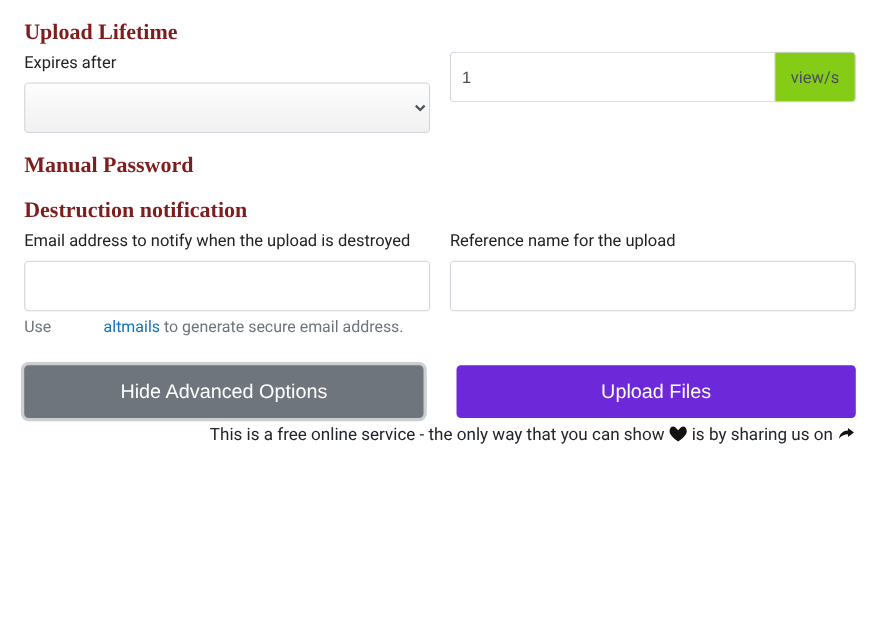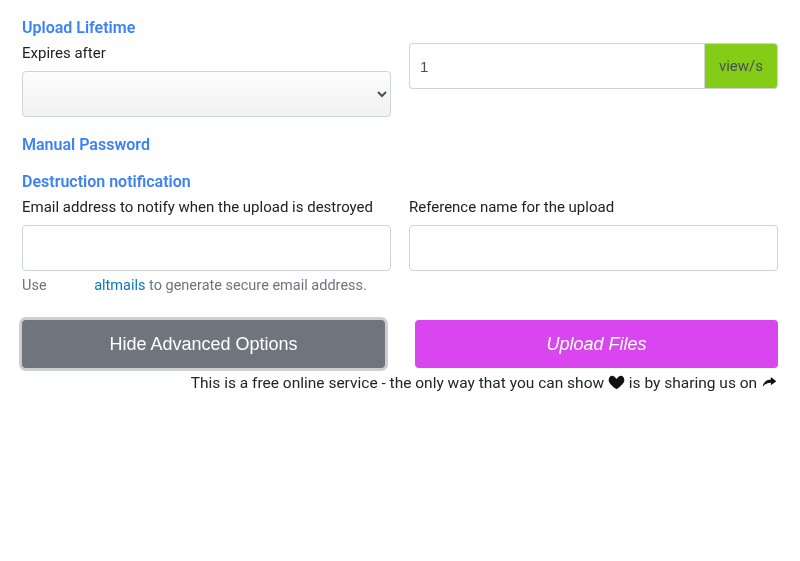--- a/index.html
+++ b/index.html
@@ -4,24 +4,25 @@
   <style>
     * { box-sizing: border-box; margin: 0; padding: 0; }
     body {
       font-family: -apple-system, BlinkMacSystemFont, "Segoe UI", Roboto, "Helvetica Neue", Arial, sans-serif;
       color: #212529;
       background: #fff;
       padding: 18px 22px 10px 22px;
       width: 800px;
     }
     h3.section-title {
-      font-size: 16px;
+      font-size: 20px;
       font-weight: 600;
-      color: #3b82f6;
+      color: #7f1d1d;
       margin-bottom: 6px;
+      font-family: Liberation Serif, serif;
     }
     .row {
       display: flex;
       gap: 18px;
       margin-bottom: 6px;
     }
     .col {
       flex: 1 1 0;
       min-width: 0;
       display: flex;
@@ -93,22 +94,21 @@
       cursor: pointer;
       display: flex;
       align-items: center;
       justify-content: center;
     }
     .btn-secondary {
       background: #6e757c;
       box-shadow: 0 0 0 3px rgba(108,117,125,0.35);
     }
     .btn-primary {
-      background: #d946ef;
-      font-style: italic;
+      background: #6d28d9;
     }
     .footer-text {
       text-align: right;
       font-size: 15.5px;
       color: #212529;
       margin-top: 6px;
     }
     .icon-inline {
       display: inline-block;
       vertical-align: -2px;

